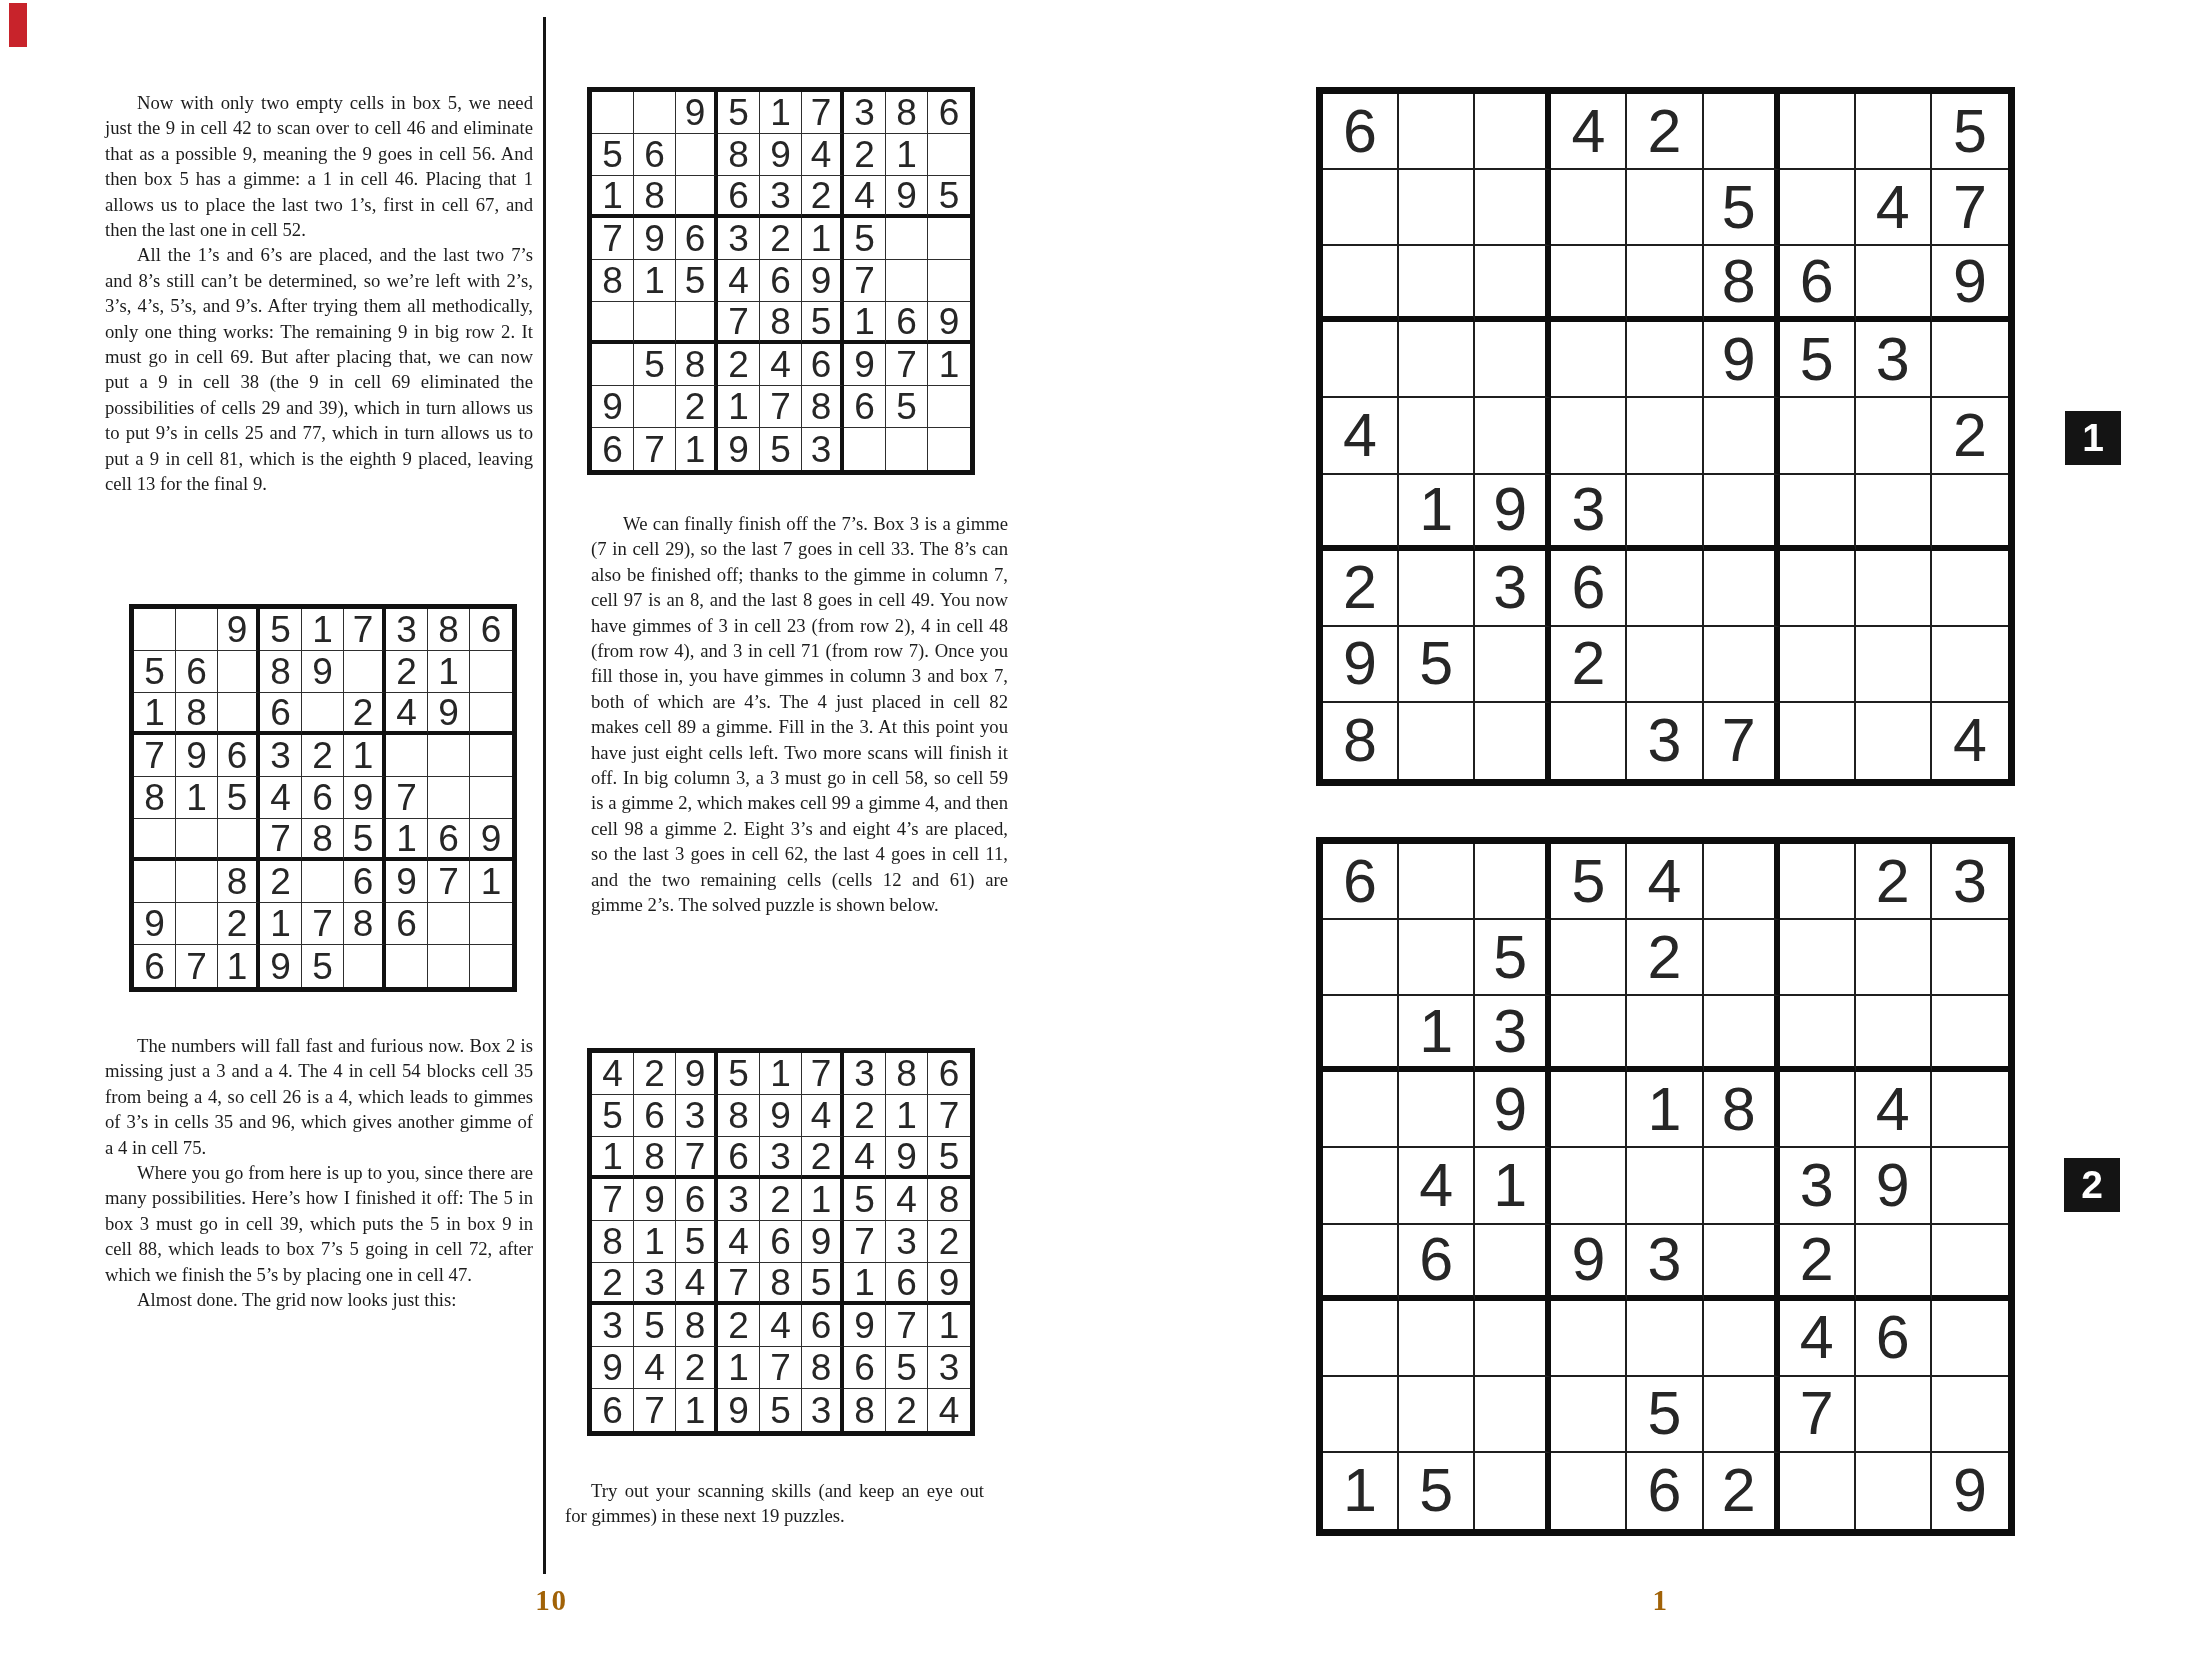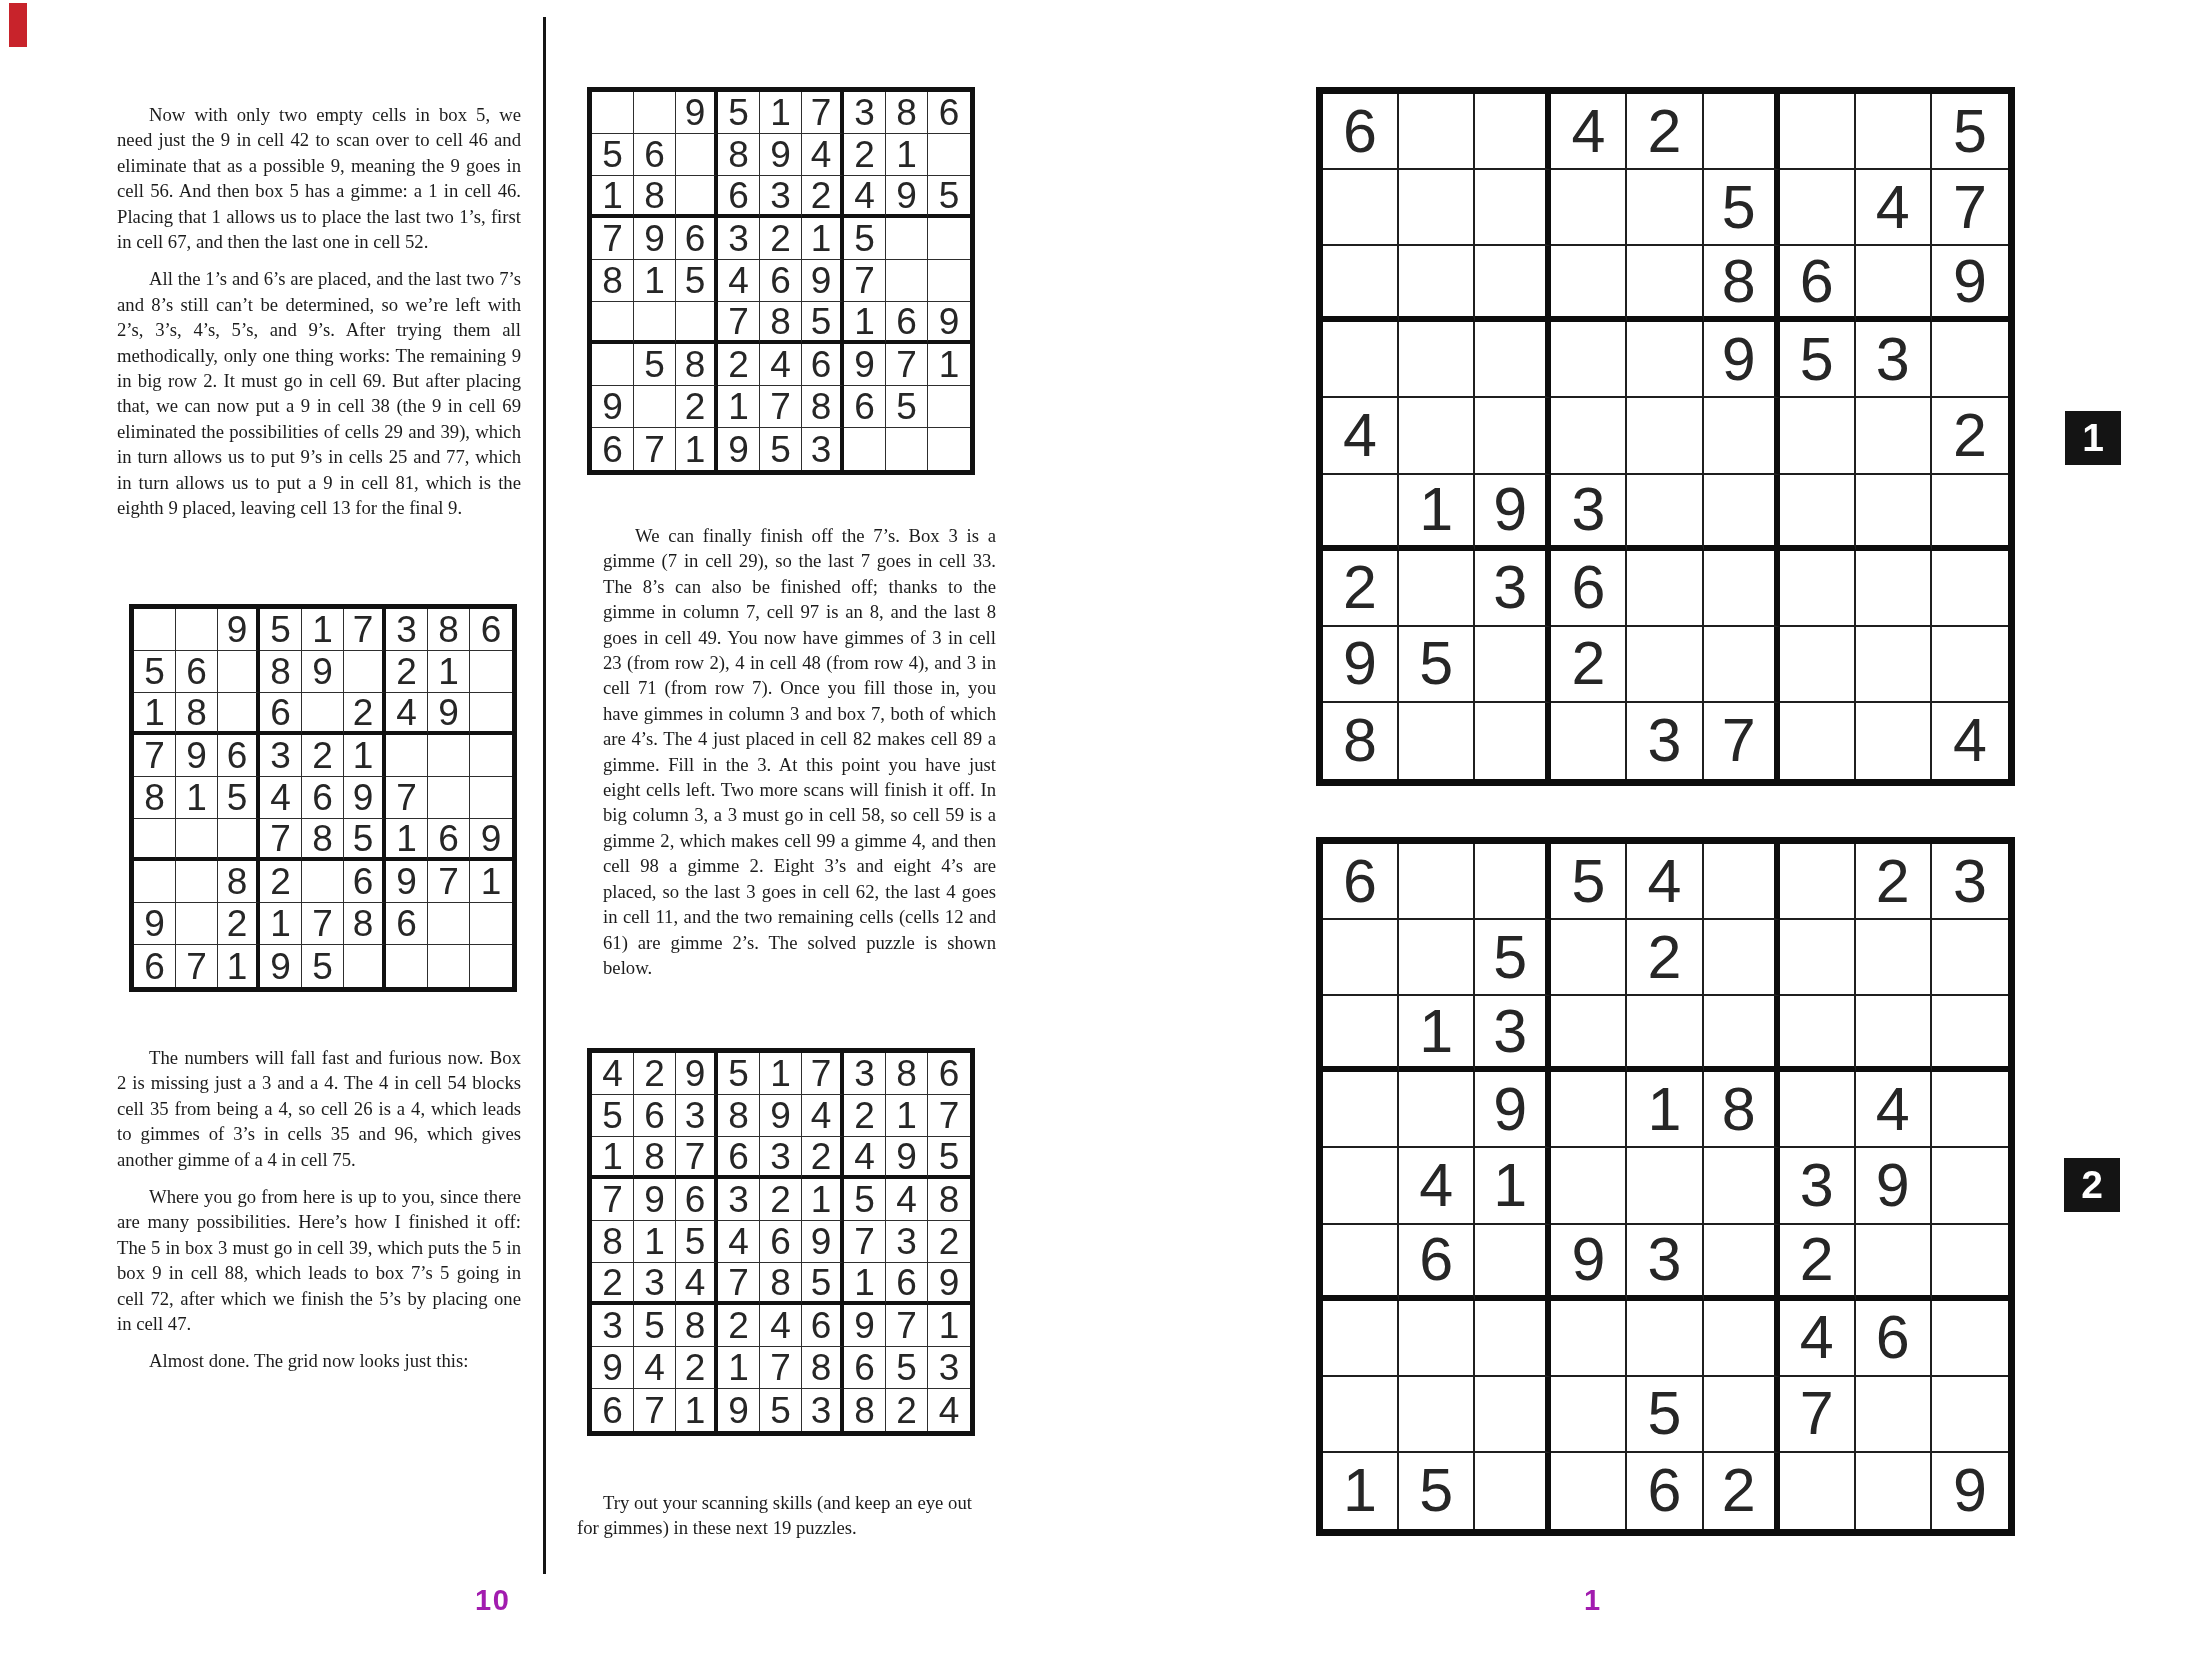--- a/index.html
+++ b/index.html
@@ -1,24 +1,24 @@
 <!DOCTYPE html>
 <html style="font-size:13.6px"><head>
 <meta charset="utf-8">
 <style>
   html,body{margin:0;padding:0;background:#ffffff;}
   .canvas{position:relative;width:2205px;height:1665px;background:#ffffff;overflow:hidden;
           font-family:"Liberation Serif",serif;color:#1d1d1d;}
   .red-marker{position:absolute;left:8.5px;top:3.4px;width:18px;height:44px;background:#c8232b;}
   .divider{position:absolute;left:543px;top:17px;width:2.5px;height:1557px;background:#161616;}
   .tb{position:absolute;font-size:18.7px;line-height:25.4px;text-align:justify;color:#1c1c1c;}
-  .tb p{margin:12px;text-indent:32px;}
+  .tb p{margin:0;text-indent:32px;}
   .closing p{text-indent:26px;}
-  .pagenum{position:absolute;font-family:Liberation Sans, sans-serif;font-weight:bold;
-           font-size:29px;letter-spacing:1.7px;color:#a21caf;text-align:left;width:153px;}
+  .pagenum{position:absolute;font-family:Liberation Serif, serif;font-weight:bold;
+           font-size:29px;letter-spacing:1.7px;color:#a16207;text-align:center;width:153px;}
   
   .sudoku{position:absolute;display:grid;grid-template-columns:repeat(9,1fr);
           grid-template-rows:repeat(9,1fr);background:#fff;box-sizing:border-box;}
   .cell{display:flex;align-items:center;justify-content:center;
         font-family:"Liberation Sans",sans-serif;color:#262626;line-height:1;box-sizing:border-box;}
   .small{width:388px;height:388px;border:5.1px solid #111;}
   .small .cell{border-right:1.7px solid #2e2e2e;border-bottom:1.7px solid #2e2e2e;font-size:37px;}
   .small .cell.br{border-right-width:4.2px;border-right-color:#111;}
   .small .cell.bb{border-bottom-width:4.2px;border-bottom-color:#111;}
   .big{width:699px;height:699px;border:7.6px solid #0d0d0d;}

